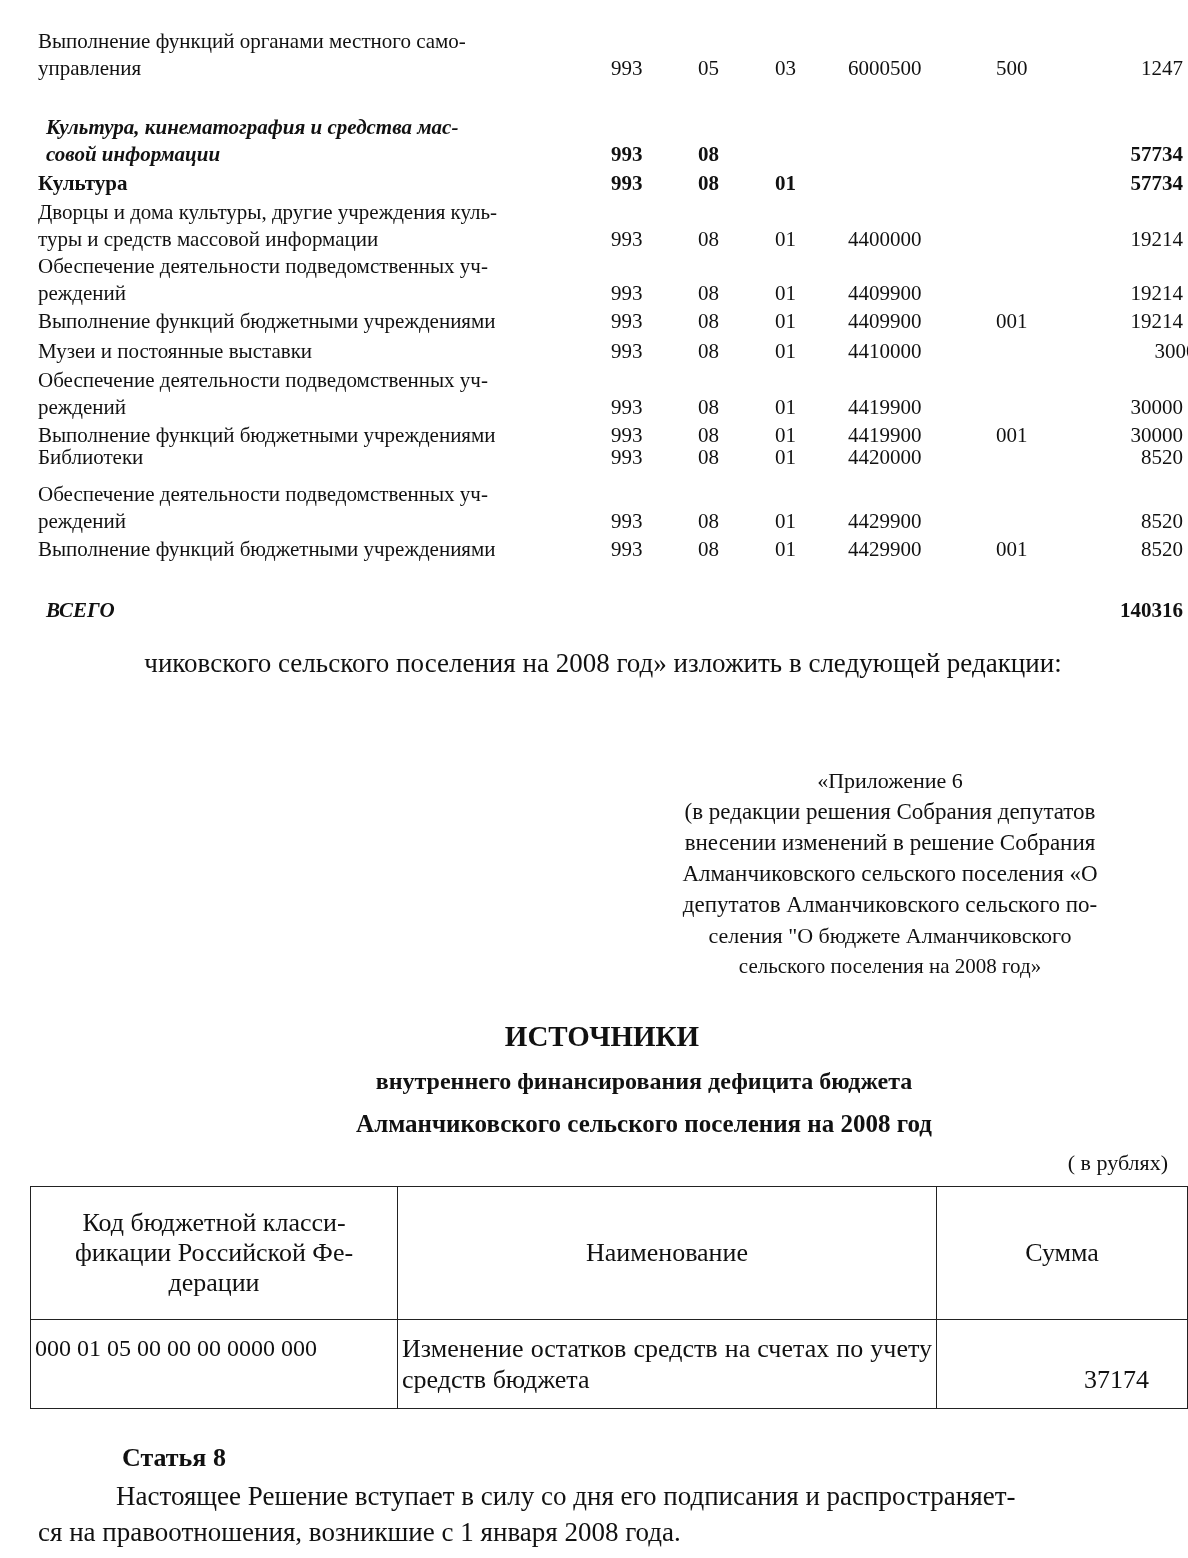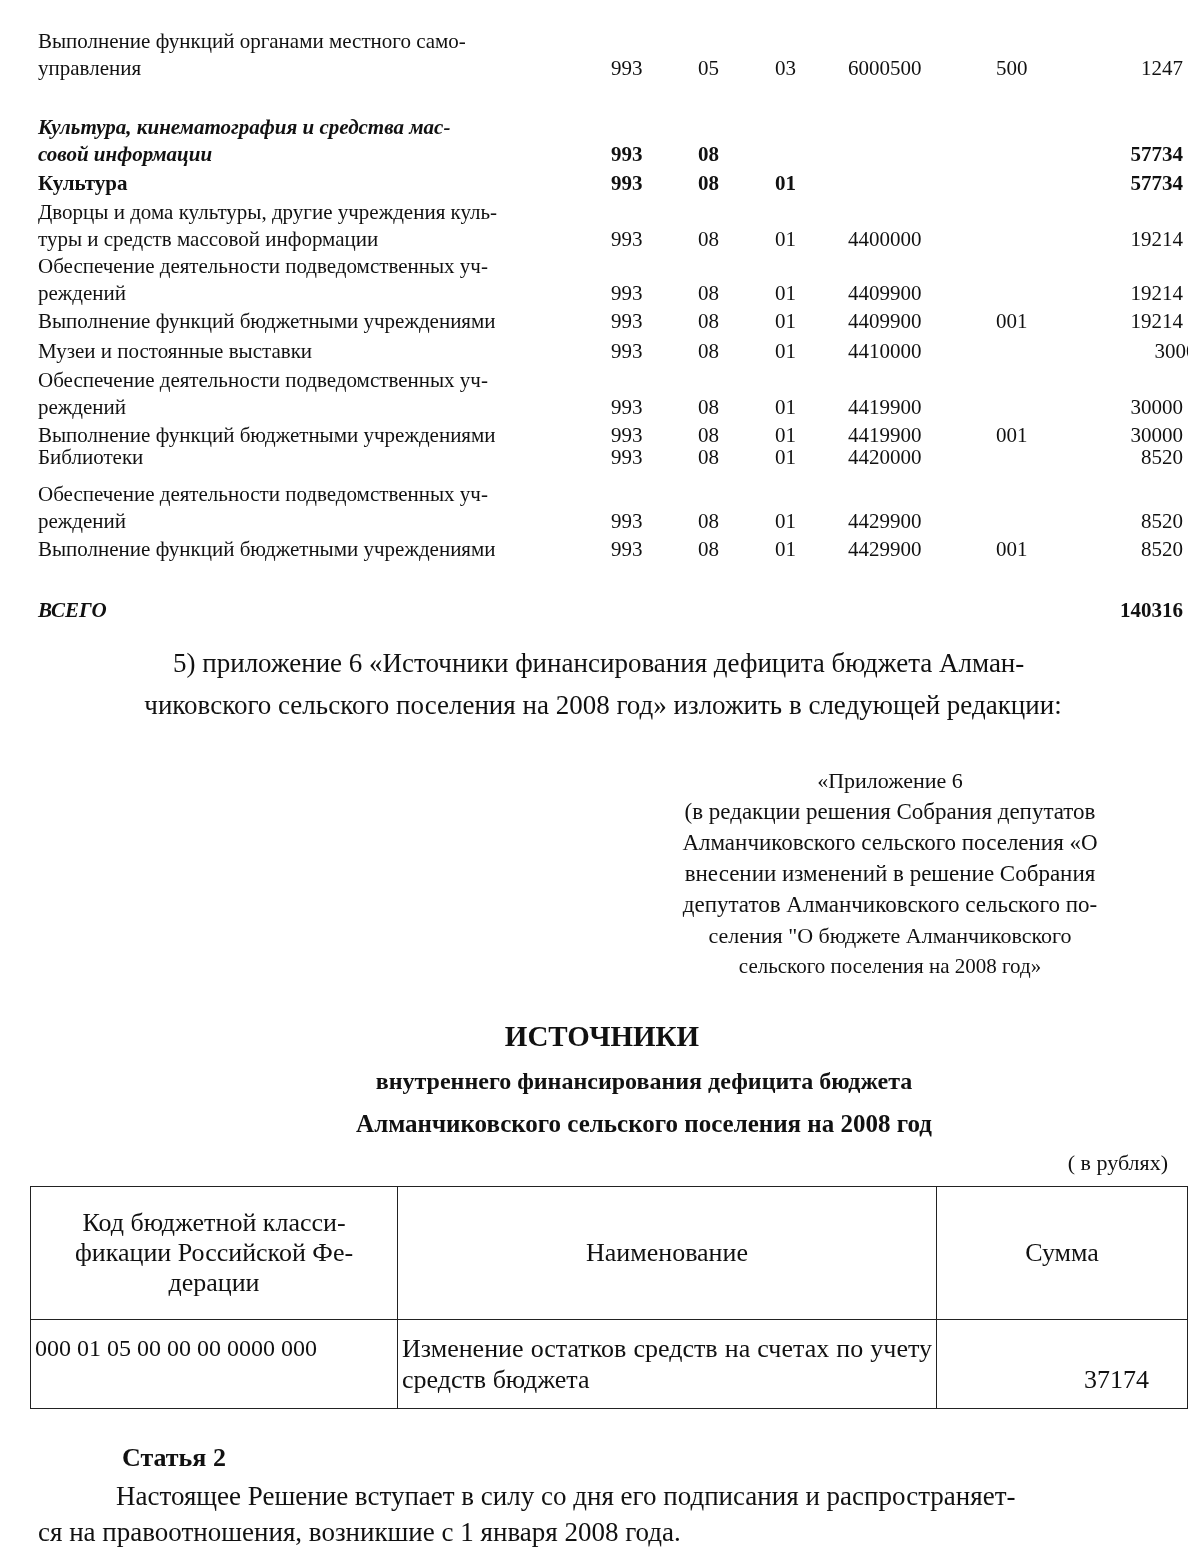--- a/index.html
+++ b/index.html
@@ -12,21 +12,21 @@
     .brow .name { position: absolute; left: 38px; width: 540px; text-align: justify; }
     .brow .c { position: absolute; bottom: 0; }
     .brow .c1 { left: 611px; }
     .brow .c2 { left: 698px; }
     .brow .c3 { left: 775px; }
     .brow .c4 { left: 848px; }
     .brow .c5 { left: 996px; }
     .brow .c6 { right: 5px; text-align: center; }
     .bold { font-weight: bold; }
     .ital { }
-    .bi { font-weight: bold; font-style: italic; }
+    .bi { font-weight: bold; font-style: italic; margin-left: 8px; }
 
     
     .para { position: absolute; left: 38px; width: 1130px; font-size: 27px; line-height: 42px; }
     .para .l1 { display: block; padding-left: 135px; }
     .para .l2 { display: block; text-align: center; }
 
     
     .appendix { position: absolute; left: 610px; width: 560px; text-align: center; font-size: 23px; line-height: 31px; }
     .appendix div { white-space: nowrap; }
 
@@ -174,29 +174,28 @@
       <span class="c c6 ">8520</span>
     </div>
 
   <div class="brow" style="top:597px;height:27px;">
     <span class="name bi">ВСЕГО</span>
     <span class="c c6 bold">140316</span>
   </div>
 </div>
 
 <div class="para" style="top:642px;">
-  <span class="l1">5) приложение 6 «Источники финансирования дефицита бюджета Алман-</span>
   <span class="l2">чиковского сельского поселения на 2008 год» изложить в следующей редакции:</span>
 </div>
 
 <div class="appendix" style="top:765px;">
   <div style="font-size:22px;">«Приложение 6</div>
   <div>(в редакции решения Собрания депутатов</div>
+  <div>внесении изменений в решение Собрания</div>
   <div>Алманчиковского сельского поселения «О</div>
-  <div>внесении изменений в решение Собрания</div>
   <div>депутатов Алманчиковского сельского по-</div>
   <div style="font-size:22px;">селения "О бюджете Алманчиковского</div>
   <div style="font-size:21px;">сельского поселения  на 2008 год»</div>
 </div>
 
 <div class="title t1">ИСТОЧНИКИ</div>
 <div class="title t2">внутреннего финансирования дефицита бюджета</div>
 <div class="title t3">Алманчиковского сельского поселения  на 2008 год</div>
 
 <div class="units">( в рублях)</div>
@@ -211,17 +210,17 @@
     <th class="col-sum">Сумма</th>
   </tr>
   <tr>
     <td class="col-code" style="font-size:24px;">000 01 05 00 00 00 0000 000</td>
     <td class="col-name name-cell">Изменение остатков средств на счетах по учету средств бюджета</td>
     <td class="col-sum sum-cell">37174</td>
   </tr>
 </tbody>
   </table>
 
-<div class="article-title">Статья 2</div>
+<div class="article-title">Статья 8</div>
 <div class="article-text">
   <span class="l1">Настоящее Решение вступает в силу со дня его подписания и распространяет-</span>
   <span class="l2">ся на правоотношения, возникшие с 1 января 2008 года.</span>
 </div>
 
 </body></html>

